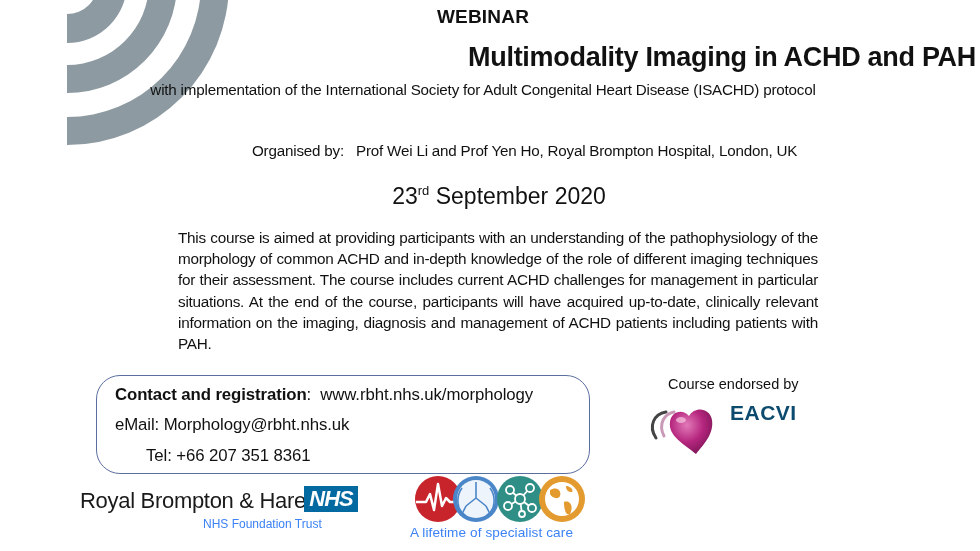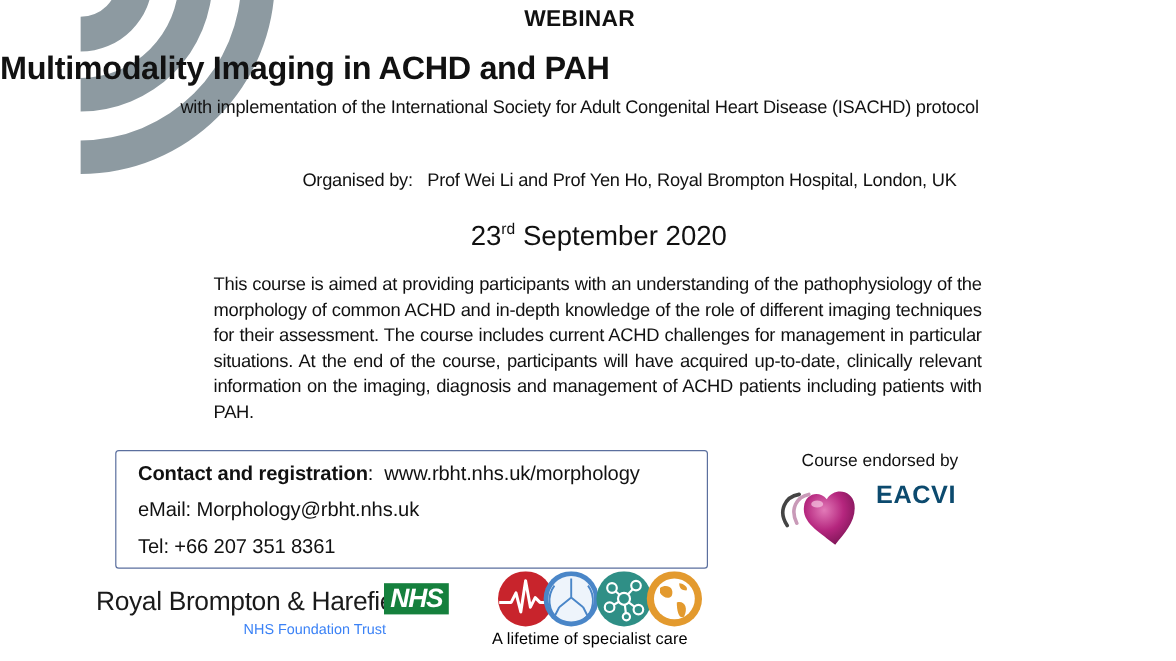--- a/index.html
+++ b/index.html
@@ -8,62 +8,62 @@
       background: #ffffff; color: #111;
       font-family: "Liberation Sans", "DejaVu Sans", sans-serif;
     }
     .abs { position: absolute; }
     #arcs { position: absolute; left: 0; top: 0; }
     .webinar {
       left: 0; width: 966px; top: 6px; text-align: center;
       font-weight: bold; font-size: 19px; letter-spacing: 0.2px;
     }
     .title {
-      left: 0; width: 966px; top: 42px; text-align: left;
-      font-weight: bold; font-size: 27px; letter-spacing: -0.3px;
+      left: 0; width: 966px; top: 42px; text-align: right;
+      font-weight: bold; font-size: 27px; letter-spacing: -0.3px; padding-left: 10px;
     }
     .subtitle {
       left: 0; width: 966px; top: 79px; text-align: center;
       font-size: 15.2px; line-height: 21px; letter-spacing: -0.2px;
     }
     .organised {
       left: 226px; top: 142px; font-size: 15.2px; letter-spacing: -0.2px;
       white-space: pre;
       margin-left: 26px;
     }
     .date {
       left: 0; width: 998px; top: 183px; text-align: center; font-size: 23px;
     }
     .date sup { font-size: 13px; vertical-align: 9px; line-height: 0; }
     .desc {
       left: 178px; width: 640px; top: 227px; font-size: 15.3px; line-height: 21.2px;
       text-align: justify; letter-spacing: -0.25px;
     }
     .contact-box {
       left: 96px; top: 375px; width: 494px; height: 99px;
-      border: 1.5px solid #5b6f9e; border-radius: 3px; box-sizing: border-box;
+      border: 1.5px solid #5b6f9e; border-radius: 24px; box-sizing: border-box;
     }
     .contact-line {
       position: absolute; left: 18px; font-size: 16.8px; white-space: nowrap; letter-spacing: -0.1px;
     }
     .contact-line b { font-weight: bold; }
     .endorsed { left: 668px; top: 376px; font-size: 14.5px; }
     .eacvi-logo { left: 644px; top: 400px; width: 260px; height: 60px; }
     .eacvi-name { position: absolute; left: 86px; top: 1px; font-weight: bold; font-size: 21px; color: #0c4a6e; letter-spacing: 0.5px; }
     .eacvi-full { position: absolute; left: 86px; top: 26px; font-size: 13.6px; line-height: 15px; color: #3a3a3a; }
     .rbh-logo { left: 80px; top: 486px; width: 300px; height: 50px; }
     .rbh-name { position: absolute; left: 0; top: 2px; font-size: 22px; color: #1a1a1a; letter-spacing: -0.3px; white-space: nowrap; }
     .nhs-badge {
-      position: absolute; left: 240px; top: 0; width: 54px; height: 26px; background: #15803d;
+      position: absolute; left: 224px; top: 0; width: 54px; height: 26px; background: #0369a1;
       color: #fff; font-weight: bold; font-style: italic; font-size: 22px; line-height: 26px;
       text-align: center; letter-spacing: -1px;
     }
     .nhs-trust { position: absolute; left: 123px; top: 31px; font-size: 12px; color: #3b82f6; white-space: nowrap; }
     .lifetime-logo { left: 410px; top: 476px; width: 180px; height: 70px; }
-    .lifetime-text { position: absolute; left: 0; top: 49px; font-size: 13.6px; color: #000000; white-space: nowrap; letter-spacing: 0.1px; }
+    .lifetime-text { position: absolute; left: 0; top: 49px; font-size: 13.6px; color: #3b82f6; white-space: nowrap; letter-spacing: 0.1px; }
   </style>
 </head>
 <body>
 
 <svg id="arcs" width="260" height="160" viewBox="0 0 260 160">
   <defs>
     <clipPath id="arcclip">
         <rect x="67" y="0" width="200" height="160"></rect>
       </clipPath>
   </defs>
@@ -83,21 +83,21 @@
 
 <div class="abs organised"><span>Organised by:</span>   <span>Prof Wei Li and Prof Yen Ho, Royal Brompton Hospital, London, UK</span></div>
 
 <div class="abs date"><span>23</span><sup>rd</sup> <span>September 2020</span></div>
 
 <div class="abs desc">This course is aimed at providing participants with an understanding of the pathophysiology of the morphology of common ACHD and in-depth knowledge of the role of different imaging techniques for their assessment. The course includes current ACHD challenges for management in particular situations. At the end of the course, participants will have acquired up-to-date, clinically relevant information on the imaging, diagnosis and management of ACHD patients including patients with PAH.</div>
 
 <div class="abs contact-box">
   <div class="contact-line" style="top:9px;"><b>Contact and registration</b><span style="white-space:pre;">:  </span><span>www.rbht.nhs.uk/morphology</span></div>
   <div class="contact-line" style="top:39px;"><span style="white-space:pre;">eMail: </span><span>Morphology@rbht.nhs.uk</span></div>
-  <div class="contact-line" style="top:70px;"><span style="white-space:pre;">Tel: </span><span>+66 207 351 8361</span></div>
+  <div class="contact-line" style="top:70px;"><span style="white-space:pre;margin-left:31px;">Tel: </span><span>+66 207 351 8361</span></div>
 </div>
 
 <div class="abs endorsed">Course endorsed by</div>
 
 <div class="abs eacvi-logo">
   <svg width="84" height="60" viewBox="0 0 84 60" style="position:absolute;left:0;top:0;">
     <defs>
       <radialGradient id="hg" cx="40%" cy="35%" r="70%">
         <stop offset="0%" stop-color="#e27ab8"></stop>
         <stop offset="55%" stop-color="#b5267e"></stop>

